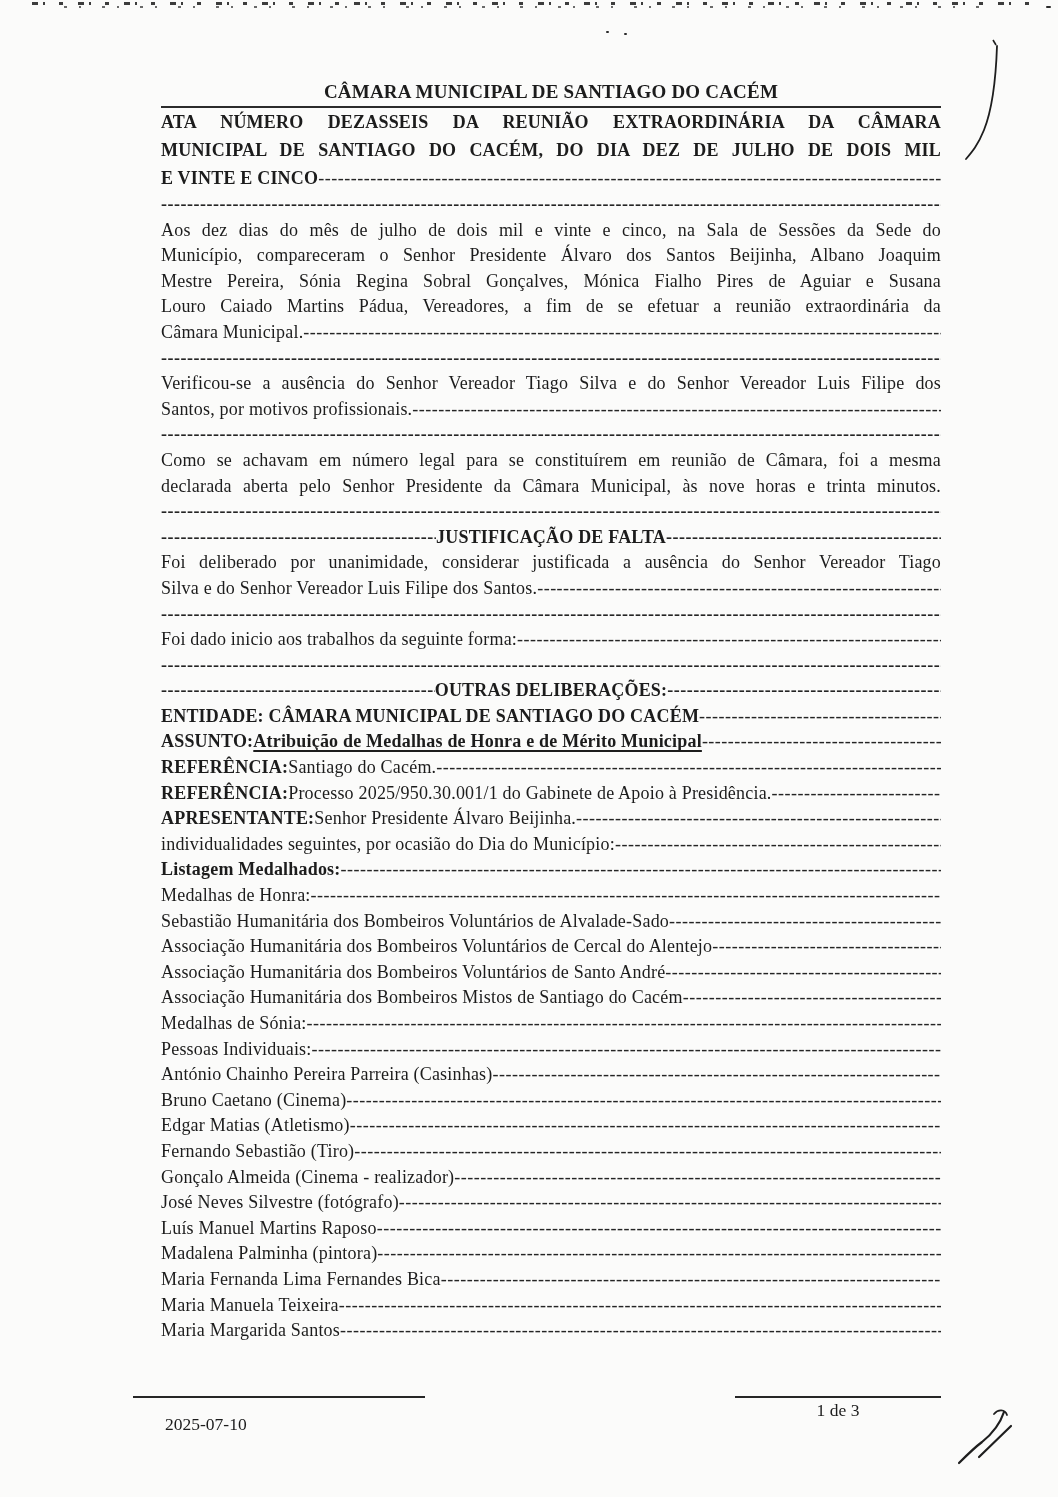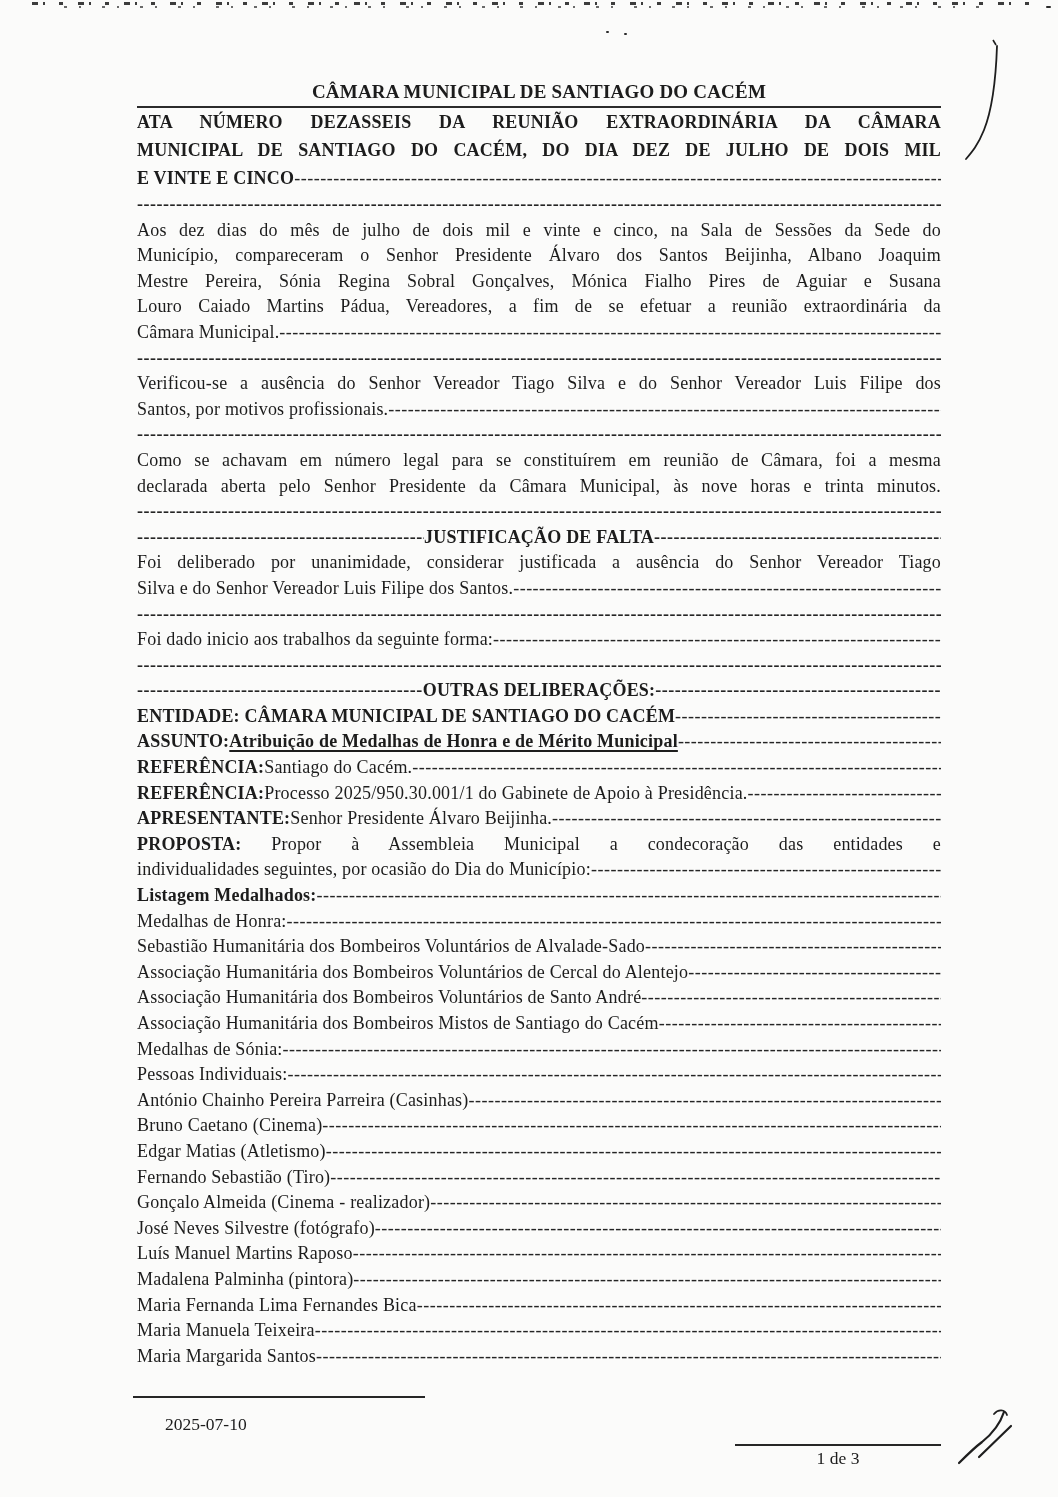--- a/index.html
+++ b/index.html
@@ -17,40 +17,41 @@
     background:repeating-linear-gradient(90deg,#1b1b1b 0 3px,transparent 3px 15px,#1b1b1b 15px 17px,transparent 17px 38px);
     opacity:.65;}
   .speck{position:absolute;width:3px;height:2px;background:#2a2a2a;border-radius:1px;}
 
   
   #doc{position:absolute;left:137px;top:80px;width:804px;}
   .row{
     height:25.6px;line-height:25.6px;font-size:18px;
     display:flex;align-items:baseline;white-space:nowrap;overflow:hidden;
     letter-spacing:.2px;
+    margin-left:24px;
   }
   .row.header{
     display:block;height:26px;line-height:23px;text-align:center;
     font-size:19px;border-bottom:2.5px solid #2b2b2b;
   }
   .row.trow{height:28px;line-height:28px;}
   .row.just{display:block;text-align:justify;text-align-last:justify;white-space:normal;}
   .row.chead{display:flex;}
   .b{font-weight:bold;}
   .u{text-decoration:underline;text-decoration-thickness:1.5px;text-underline-offset:3px;}
   .fill{flex:1 1 0;min-width:0;overflow:hidden;white-space:nowrap;letter-spacing:.5px;color:#242424;}
   .dash .fill,.chead .fill{font-weight:bold;}
   .seg{display:inline;}
 
   
   .footer-left{position:absolute;left:133px;top:1396px;width:292px;
     border-top:2.5px solid #262626;font-size:17.5px;padding-top:16px;}
   .footer-left .ftxt{padding-left:32px;}
   .footer-right{position:absolute;left:735px;top:1396px;width:206px;
-    border-top:2.5px solid #262626;font-size:17.5px;text-align:center;padding-top:2px;margin-top:48px;}
+    border-top:2.5px solid #262626;font-size:17.5px;text-align:center;padding-top:2px;}
 
   .overlay{position:absolute;left:0;top:0;pointer-events:none;}
 </style>
 </head>
 <body>
 
 <div class="noise1"></div>
 <div class="noise2"></div>
 <div class="speck" style="left:606px;top:31px;"></div>
 <div class="speck" style="left:624px;top:33px;"></div>
@@ -134,21 +135,20 @@
     <div class="row line">
       <span class="seg b">REFERÊNCIA:</span>
       <span class="seg"> Processo 2025/950.30.001/1 do Gabinete de Apoio à Presidência. </span>
       <span class="fill">--------------------------------------------------------------------------------------------------------------------------------------------------------------------------------------------------------</span>
     </div>
     <div class="row line">
       <span class="seg b">APRESENTANTE:</span>
       <span class="seg"> Senhor Presidente Álvaro Beijinha. </span>
       <span class="fill">--------------------------------------------------------------------------------------------------------------------------------------------------------------------------------------------------------</span>
     </div>
-    <div class="row just"><span class="seg b">PROPOSTA:</span><span class="seg"> Propor à Assembleia Municipal a condecoração das entidades e</span></div>
     <div class="row line">
       <span class="seg">individualidades seguintes, por ocasião do Dia do Município: </span>
       <span class="fill">--------------------------------------------------------------------------------------------------------------------------------------------------------------------------------------------------------</span>
     </div>
     <div class="row line">
       <span class="seg b">Listagem Medalhados: </span>
       <span class="fill">--------------------------------------------------------------------------------------------------------------------------------------------------------------------------------------------------------</span>
     </div>
     <div class="row line">
       <span class="seg">Medalhas de Honra: </span>

